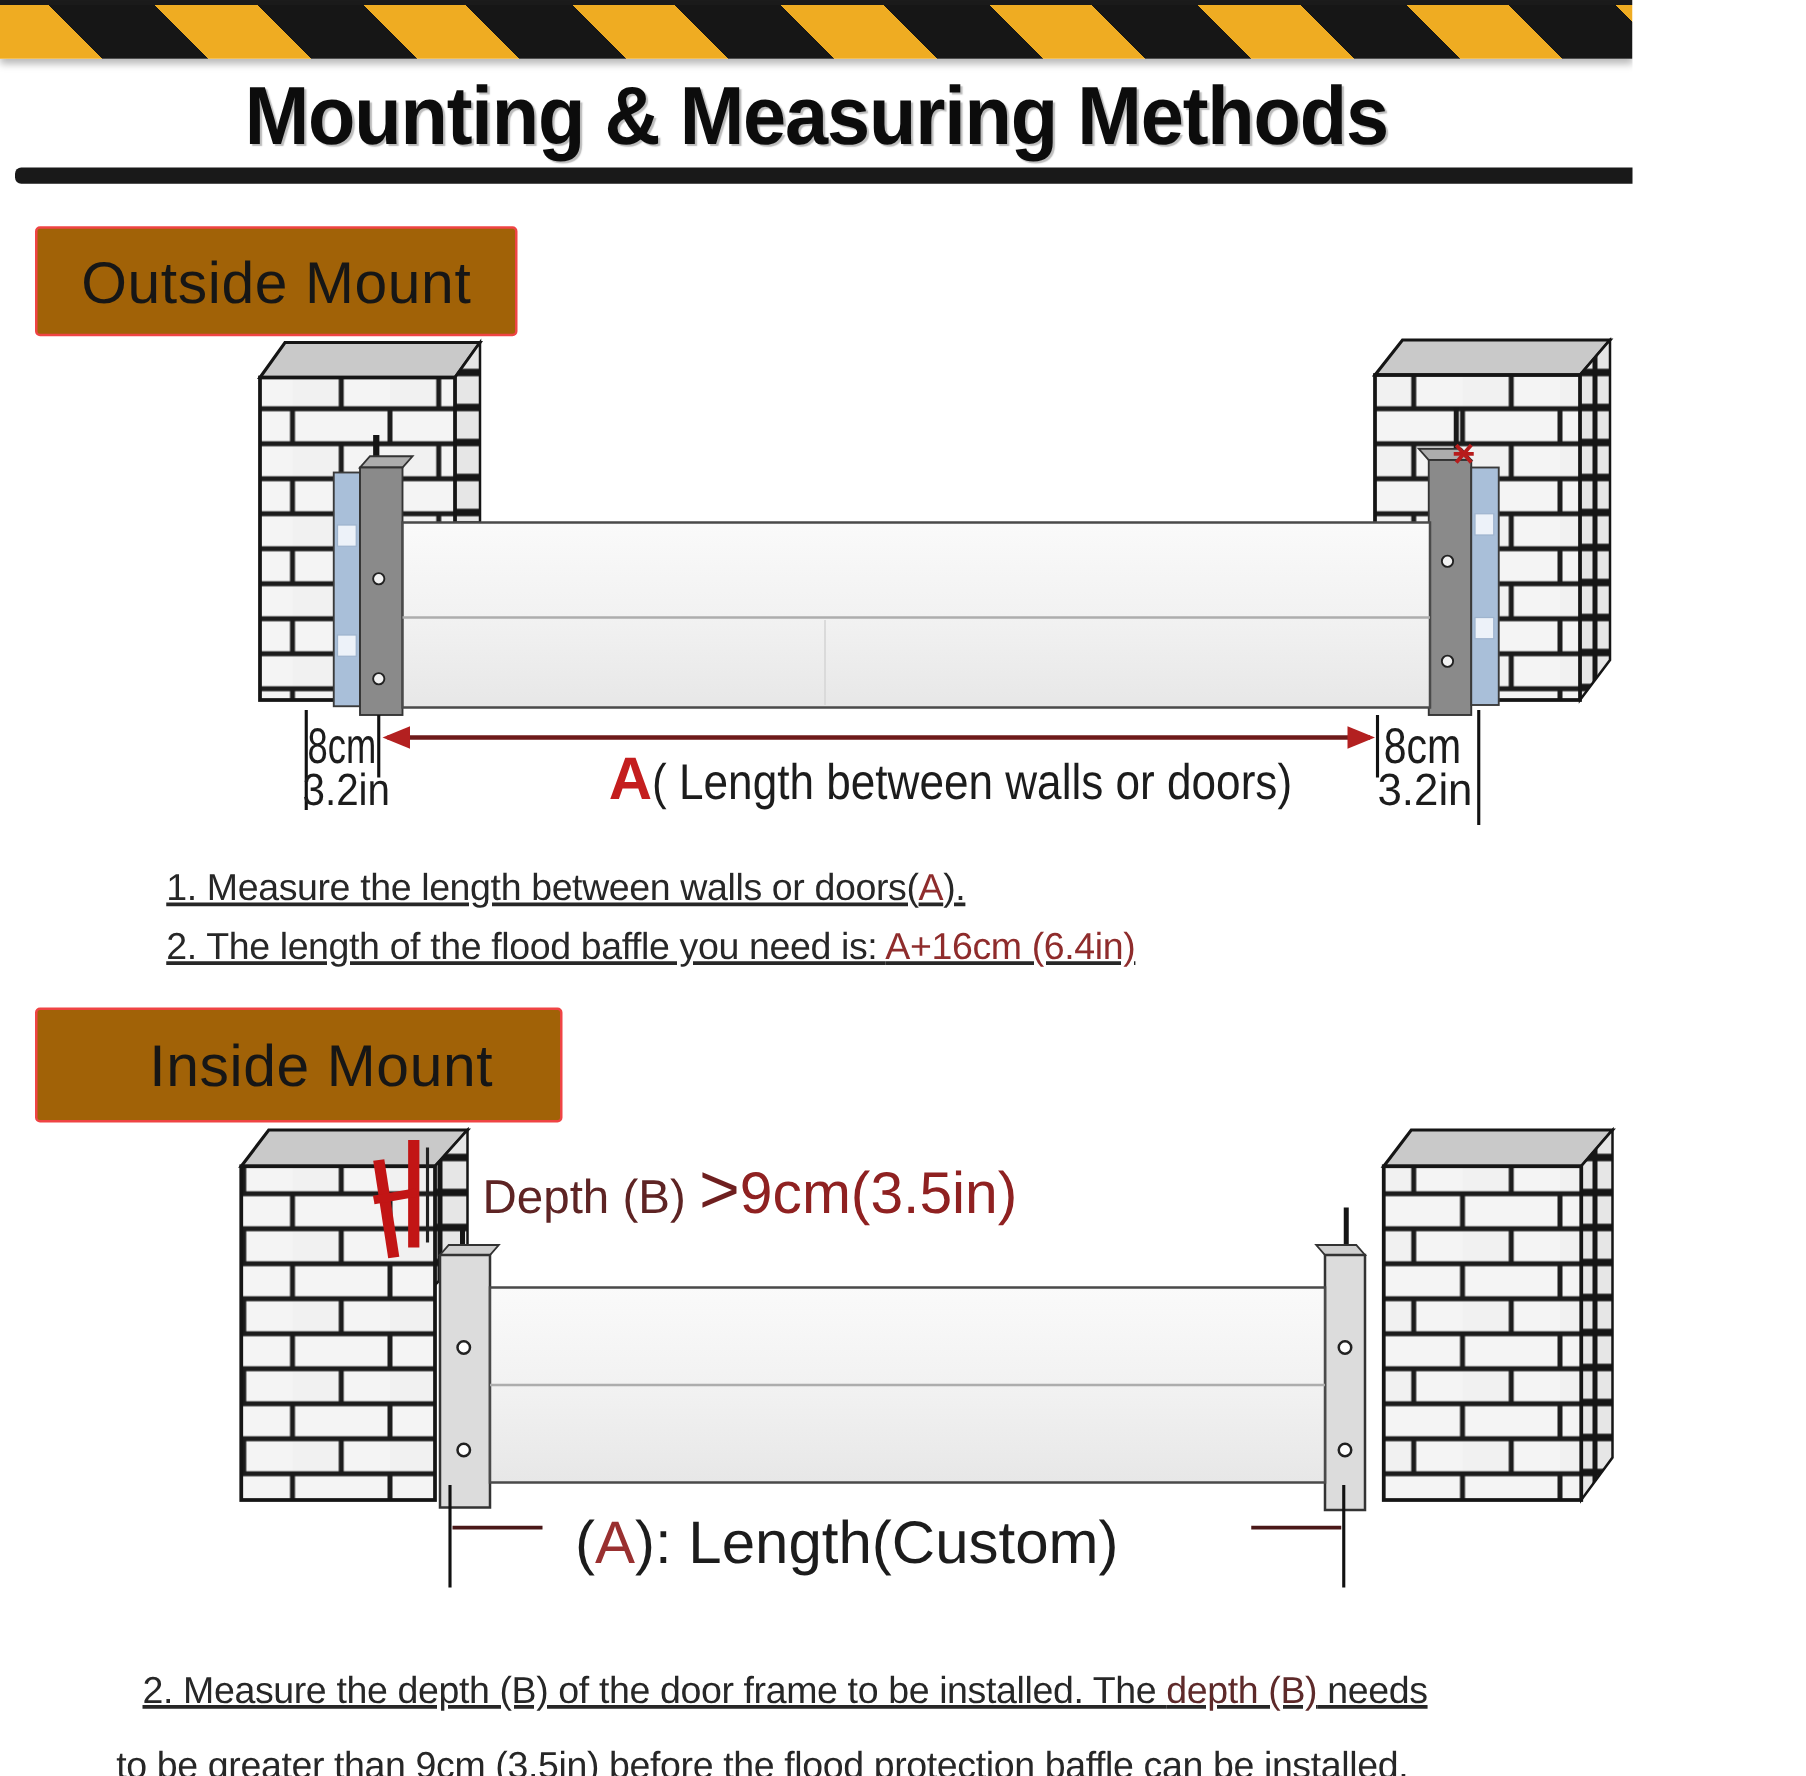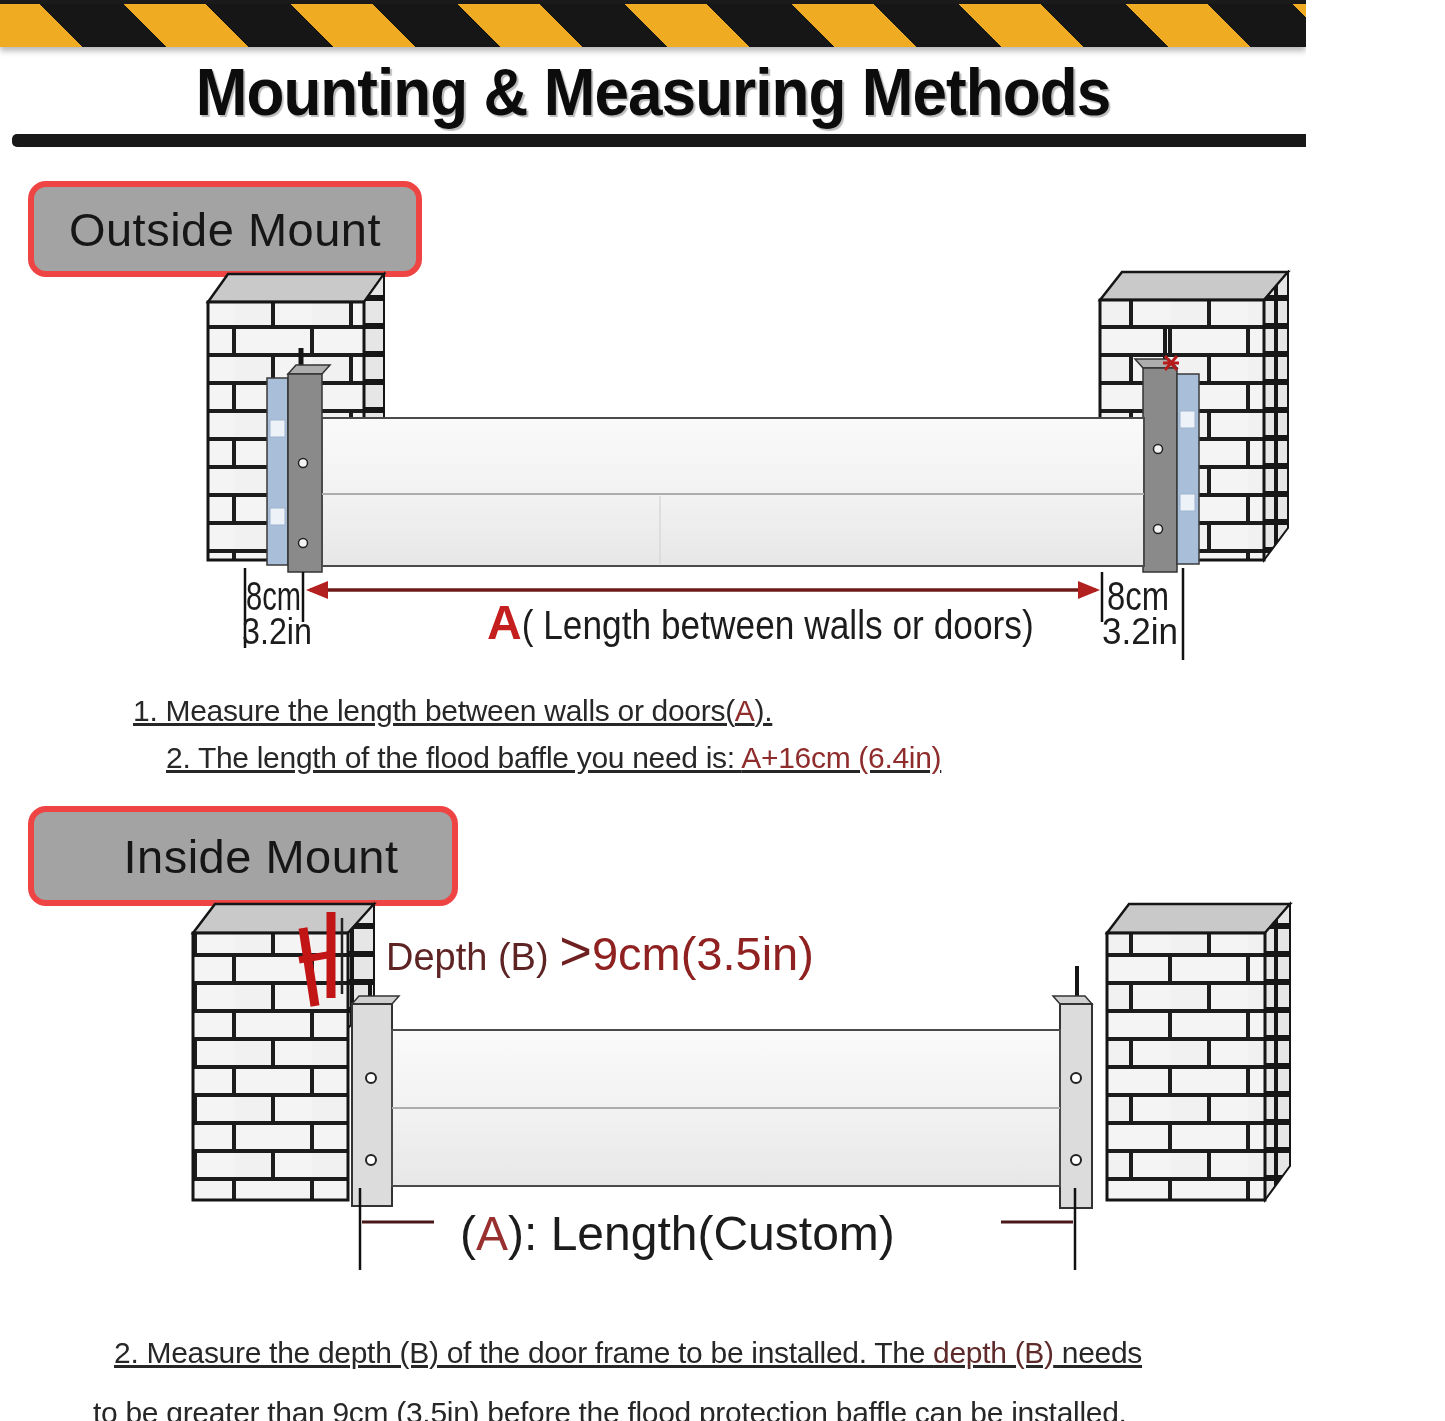--- a/index.html
+++ b/index.html
@@ -12,21 +12,21 @@
            background:repeating-linear-gradient(45deg,#efac22 0 58px,#161616 58px 118px);
            box-shadow:0 4px 6px rgba(0,0,0,.28);}
   .page-title{position:absolute;left:0;top:54px;width:100%;text-align:center;
               font-size:66px;font-weight:bold;color:#0c0c0c;letter-spacing:-1px;
               transform:scaleX(.94);text-shadow:2px 2px 1px rgba(60,60,60,.35);}
   .header-bar{position:absolute;left:12px;top:134px;width:1421px;height:13px;
               background:#191919;border-radius:5px;}
 
   
   .badge{position:absolute;left:28px;width:382px;display:flex;align-items:center;justify-content:center;
-         background:#a3a3a3;border:6px solid #ef4444;border-radius:18px;
+         background:#a16207;border:2px solid #ef4444;border-radius:4px;
          font-size:47px;color:#161616;letter-spacing:.5px;}
   .badge.outside{top:181px;height:84px;}
   .badge.inside{top:806px;height:88px;padding-left:36px;}
 
   
   svg.diag{position:absolute;left:0;display:block;}
   svg text{font-family:"Liberation Sans",sans-serif;}
 
   
   .instr{position:absolute;font-size:30px;letter-spacing:-.3px;color:#272727;white-space:nowrap;text-decoration:underline;}
@@ -127,21 +127,21 @@
 
       <text x="487" y="369">
         <tspan font-size="48" font-weight="bold" fill="#c41e1e">A</tspan><tspan font-size="40" fill="#1c1c1c" textLength="512" lengthAdjust="spacingAndGlyphs">( Length between walls or doors)</tspan>
       </text>
     </g>
   </svg>
 
   <div class="instr" style="left:133px;top:694px;">
     <span>1. Measure the length between walls or doors(</span><span class="accent">A</span><span>).</span>
   </div>
-  <div class="instr" style="left:133px;top:741px;margin-left:33px;">
+  <div class="instr" style="left:133px;top:741px;">
     <span>2. The length of the flood baffle you need is: </span><span class="accent">A+16cm (6.4in)</span>
   </div>
 
   <div class="badge inside">
     <span>Inside Mount</span>
   </div>
 
   <svg class="diag" style="top:898px" width="1445" height="380" viewBox="0 0 1445 380">
     <defs>
       <pattern id="brickB" width="78" height="56" patternUnits="userSpaceOnUse">

